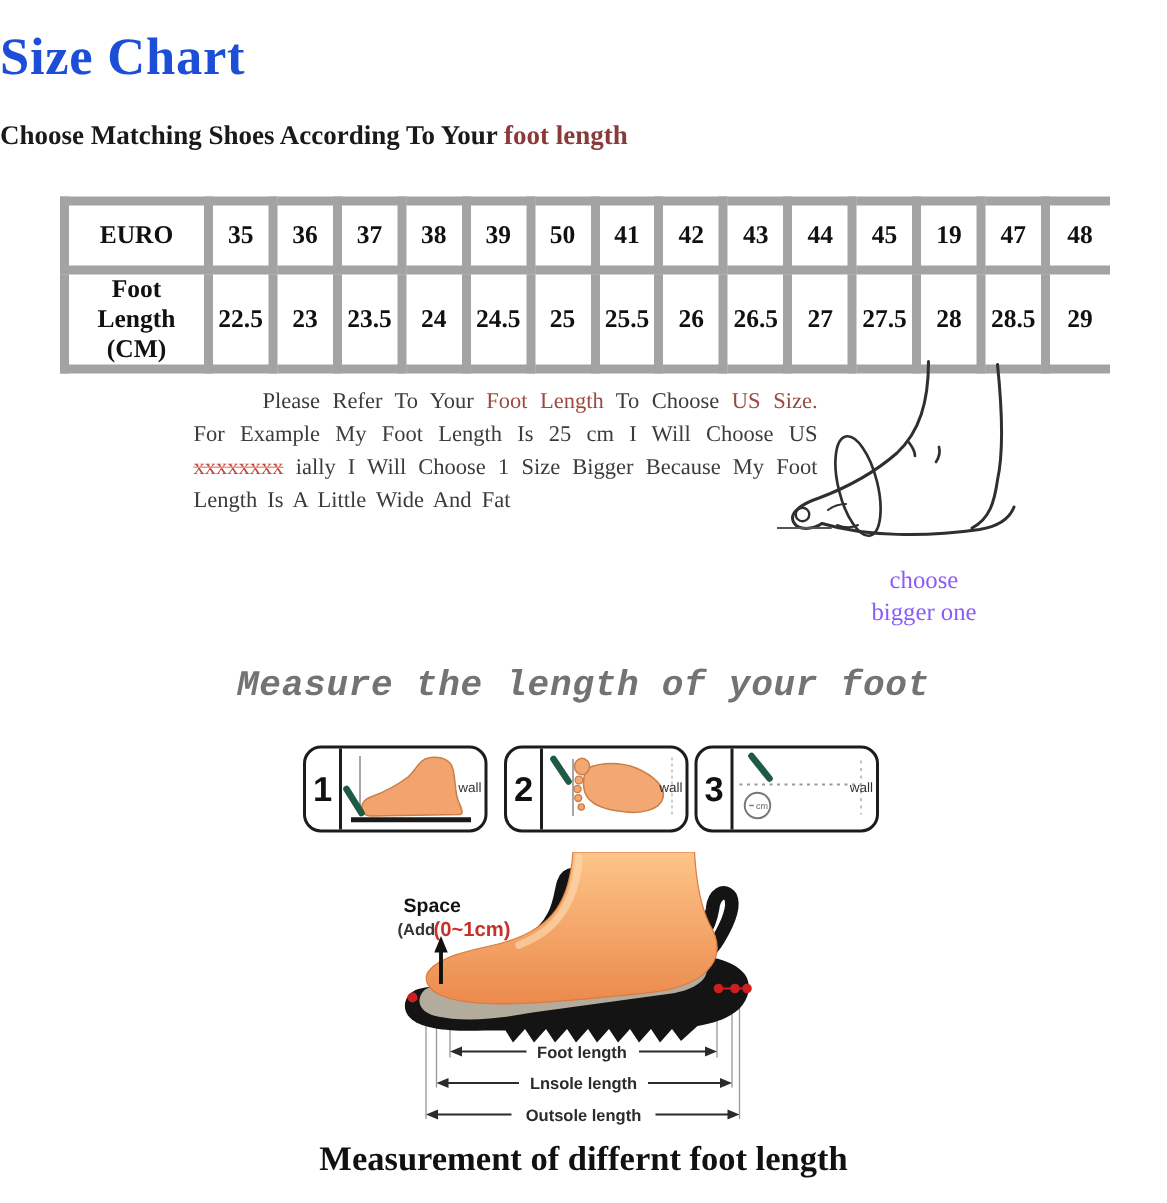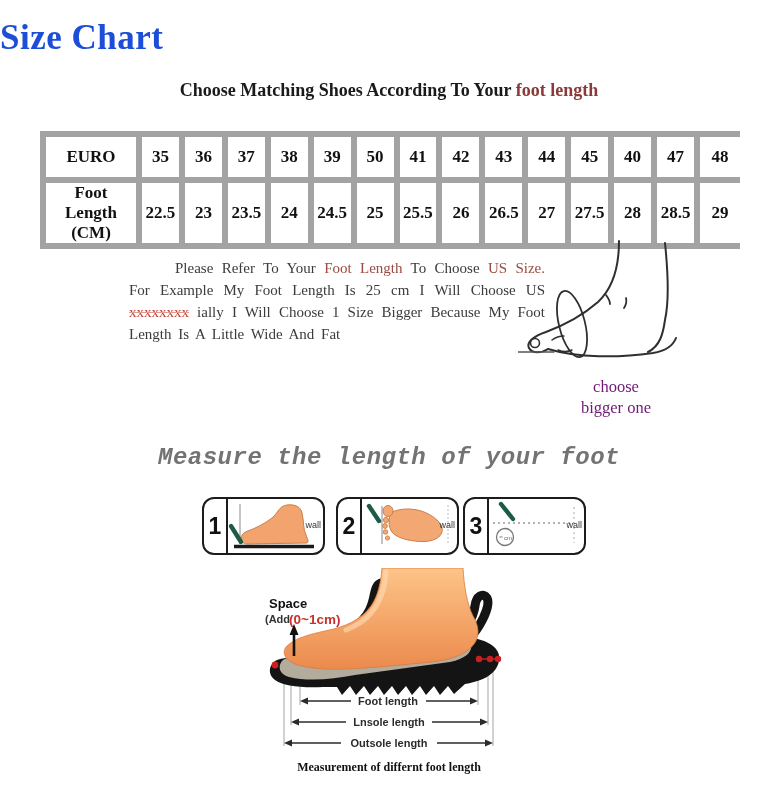--- a/index.html
+++ b/index.html
@@ -6,21 +6,21 @@
   .page{
     position:relative;width:778px;height:802px;background:#ffffff;
     font-family:"Liberation Serif",serif;overflow:hidden;
   }
   
   .title{
     position:absolute;top:18px;left:0;width:100%;text-align:left;
     font-size:35px;font-weight:bold;color:#1d4ed8;letter-spacing:.5px;
   }
   .subtitle{
-    position:absolute;top:80px;left:0;width:100%;text-align:center;
+    position:absolute;top:80px;left:0;width:100%;text-align:left;
     font-size:18px;font-weight:bold;color:#1a1a1a;
   }
   .subtitle .hl{color:#8b3a3a;}
   
   table.size{
     position:absolute;left:40px;top:131px;width:700px;
     border-collapse:collapse;table-layout:fixed;
   }
   table.size th,table.size td{
     border:6px solid #a3a3a3;text-align:center;vertical-align:middle;
@@ -38,21 +38,21 @@
     margin:4px;font-size:15px;line-height:22px;text-align:justify;
     text-indent:46px;word-spacing:3px;color:#3b3b3b;
   }
   .seg-dark{color:#3b3b3b;}
   .seg-accent{color:#9a4b40;}
   .seg-strike{color:#c2453a;text-decoration:line-through;text-decoration-color:#e59a90;}
   
   .foot-sketch{position:absolute;left:518px;top:238px;}
   .choose-note{
     position:absolute;left:538px;top:376px;width:156px;text-align:center;
-    font-size:16.5px;line-height:21px;color:#701a75;
+    font-size:16.5px;line-height:21px;color:#8b5cf6;
   }
   
   .measure-head{
     position:absolute;top:444px;left:0;width:100%;text-align:center;
     font-family:Liberation Mono, monospace;font-weight:bold;font-style:italic;
     font-size:24px;color:#737373;letter-spacing:.5px;
   }
   
   .step-box{
     position:absolute;top:497px;height:58px;width:123px;
@@ -65,21 +65,21 @@
   }
   .step-art{position:absolute;left:23px;top:0;}
   .wall-label{
     position:absolute;right:2px;top:21px;
     font-family:"Liberation Sans",sans-serif;font-size:9px;color:#333;
   }
   
   .main-diagram{position:absolute;left:225px;top:568px;}
   .caption{
     position:absolute;top:760px;left:0;width:100%;text-align:center;
-    font-size:12px;font-weight:bold;color:#111;
+    font-size:23px;font-weight:bold;color:#111;
   }
   svg text{font-family:"Liberation Sans",sans-serif;}
 </style>
 </head>
 <body>
 
 <div class="page">
 
   <div class="title">Size Chart</div>
   <div class="subtitle">
@@ -94,21 +94,21 @@
           <td>36</td>
           <td>37</td>
           <td>38</td>
           <td>39</td>
           <td>50</td>
           <td>41</td>
           <td>42</td>
           <td>43</td>
           <td>44</td>
           <td>45</td>
-          <td>40</td>
+          <td>19</td>
           <td>47</td>
           <td>48</td>
         </tr>
         <tr>
           <th>Foot Length (CM)</th>
           <td>22.5</td>
           <td>23</td>
           <td>23.5</td>
           <td>24</td>
           <td>24.5</td>

